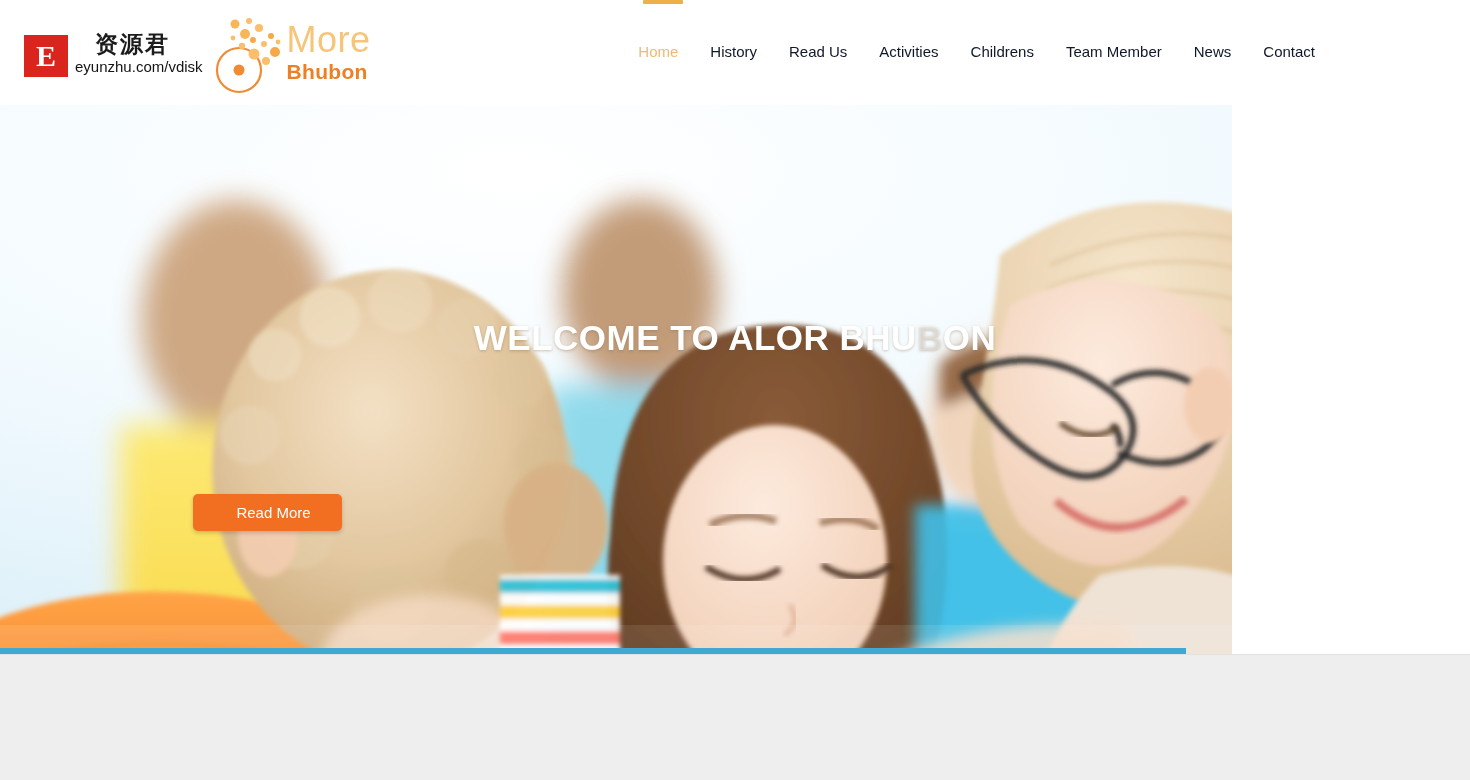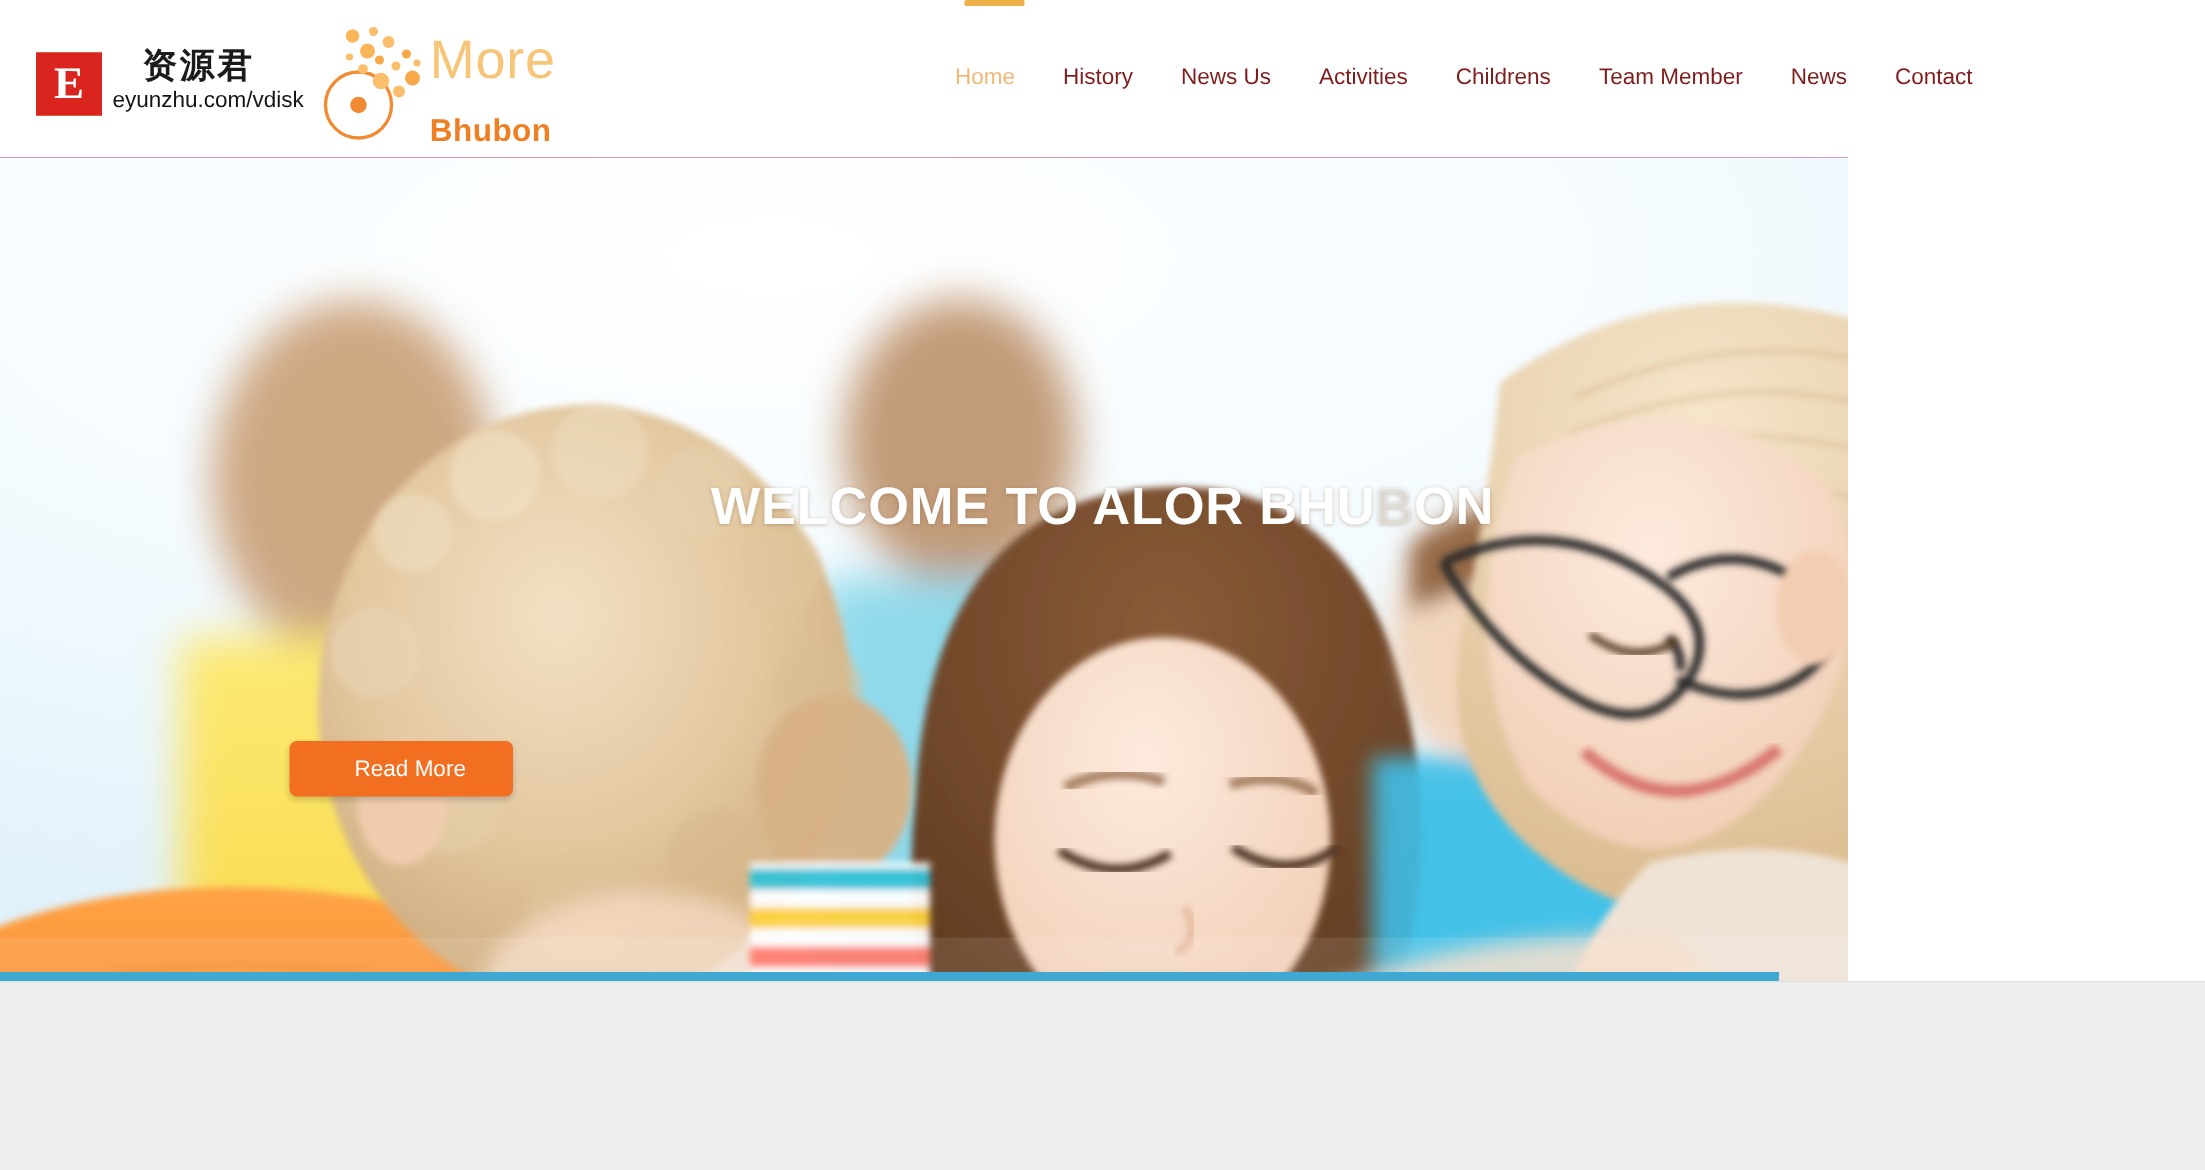--- a/index.html
+++ b/index.html
@@ -26,25 +26,25 @@
            letter-spacing:2px; line-height:25px; font-weight:bold;margin-left:20px; }
   .wm-url { font-size:15px; color:#141414; font-weight:normal; line-height:17px; margin-top:1px; }
 
   
   .ab { position:relative; margin-left:6px; width:190px; height:80px; }
   .ab-svg { position:absolute; left:0; top:2px; }
   .ab-text { position:absolute; left:78px; top:8px; }
   .ab-alor { font-size:36px; color:#f6c578; line-height:36px; font-weight:300;
              letter-spacing:0.5px; }
   .ab-bhu { font-size:21px; color:#ef7f23; font-weight:bold; line-height:24px;
-            letter-spacing:0.3px; margin-top:18px; }
+            letter-spacing:0.3px; margin-top:2px; }
 
   
   #nav { position:absolute; right:155px; top:41px; display:flex; }
-  #nav a { font-size:15px; color:#7f1d1d; text-decoration:none; margin-left:32px;
+  #nav a { font-size:15px; color:#0f172a; text-decoration:none; margin-left:32px;
            white-space:nowrap; line-height:22px; }
   #nav a:first-child { margin-left:0; }
   #nav a.active { color:#f0b877; }
 
   .active-bar { position:absolute; left:643px; top:0px; width:40px; height:4px;
                 background:#eeb14a; border-radius:1px; z-index:45; }
 
   
   #hero { position:absolute; left:0; top:105px; width:1232px; height:553px;
           overflow:hidden; background:#be185d; }
@@ -107,21 +107,21 @@
         <div class="ab-text">
           <div class="ab-alor">More</div>
           <div class="ab-bhu">Bhubon</div>
         </div>
       </div>
     </div>
 
     <div id="nav">
       <a href="#" class="active">Home</a>
       <a href="#">History</a>
-      <a href="#">News Us</a>
+      <a href="#">Read Us</a>
       <a href="#">Activities</a>
       <a href="#">Childrens</a>
       <a href="#">Team Member</a>
       <a href="#">News</a>
       <a href="#">Contact</a>
     </div>
     <div class="active-bar"></div>
   </div>
 
   <div id="hero">

